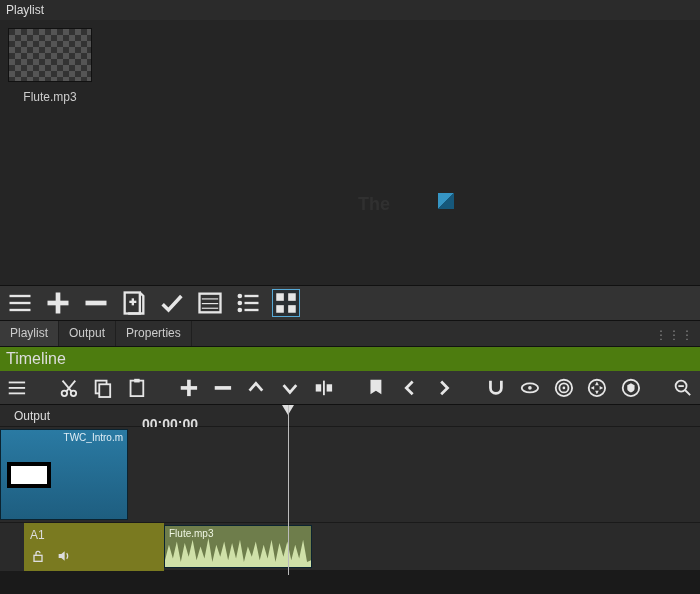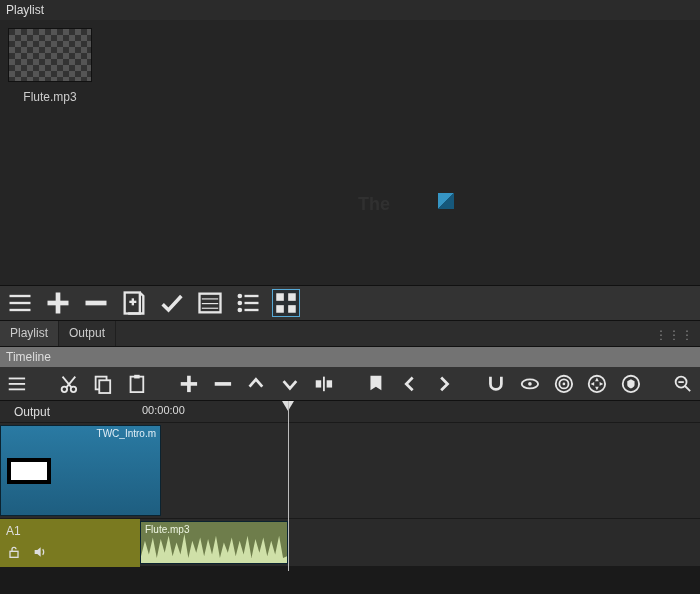--- a/index.html
+++ b/index.html
@@ -83,30 +83,30 @@
   }
   .tab {
     padding:5px 10px; font-size:12px; color:#ccc;
     border-right:1px solid #1f1f1f; cursor:pointer;
   }
   .tab.active { background:#3a3a3a; }
   .drag-dots {
     position:absolute; right:6px; top:7px; color:#888; letter-spacing:1px;
   }
   .timeline-header {
-    background:#737373; font-size:12px; color:#ddd; padding:3px 6px;
+    background:#4d7c0f; font-size:16px; color:#ddd; padding:3px 6px;
   }
   .tl-toolbar {
     height:34px; background:#333; display:flex; align-items:center; gap:12px; padding:0 6px;
     border-bottom:1px solid #111;
   }
   .tl-toolbar .sep { width:8px; }
   .timeline-body { background:#2a2a2a; }
   .ruler-time {
-    position:absolute; left:2px; top:3px; font-size:11px; color:#ddd;
+    position:absolute; left:2px; top:11px; font-size:14px; color:#ddd;font-weight:bold;
   }
   .playhead {
     position:absolute; left:148px; top:0; width:0; height:0;
     border-left:6px solid transparent; border-right:6px solid transparent;
     border-top:10px solid #ddd;
     transform: translateX(-6px);
   }
   .playhead-line {
     position:absolute; left:147px; top:0; width:1px; height:180px; background:#bbb;
   }
@@ -119,38 +119,38 @@
   .track-icons { display:flex; gap:10px; align-items:center; }
   .track-icons svg { width:16px; height:16px; fill:#ddd; }
   .track-head.output { min-height:20px; padding:3px 14px; }
   .track-head.a1 { background:#7a7a20; }
   .track-area { flex:1; position:relative; background:#2a2a2a; }
   .clip {
     position:absolute; top:2px; bottom:2px;
     border:1px solid #0b2330;
   }
   .clip.video {
-    left:0; width:161px; background:linear-gradient(#2a7aa3,#1e5e80);
+    left:0; width:128px; background:linear-gradient(#2a7aa3,#1e5e80);
     display:flex; align-items:center; justify-content:flex-start;
   }
   .clip.video .mini {
     width:44px; height:26px; background:#fff; border:4px solid #000; margin:6px;
   }
   .clip.video .lbl {
     position:absolute; top:2px; right:4px; font-size:10px; color:#e0eef6; white-space:nowrap;
   }
   .clip.audio {
     left:0; width:148px; background:#6e7d4b;
     display:flex; align-items:flex-end;
   }
   .clip.audio .lbl {
     position:absolute; top:2px; left:4px; font-size:10px; color:#eef5e2;
   }
   .track-row.v1 { height:96px; }
-  .track-row.a1 { height:48px; }
+  .track-row.a1 { height:48px;margin-left:24px; }
   .track-row.v1 .track-area { background:#2a2a2a; }
   .track-row.a1 .track-area { background:#2a2a2a; }
   .wave { width:100%; height:100%; }
 </style>
 </head>
 <body>
 
 <div class="panel-header">Playlist</div>
 <div class="playlist-area">
   <div class="thumb-row">
@@ -223,20 +223,21 @@
         <rect x="14" y="3" width="7" height="7"></rect>
         <rect x="3" y="14" width="7" height="7"></rect>
         <rect x="14" y="14" width="7" height="7"></rect>
       </svg>
     </div>
 </div>
 
 <div class="tabs">
   <div class="tab active">Playlist</div>
   <div class="tab">Output</div>
+  <div class="tab">Properties</div>
   <div class="drag-dots">⋮⋮⋮</div>
 </div>
 
 <div class="timeline-header">Timeline</div>
 
 <div class="tl-toolbar">
   <div class="icon">
       <svg viewBox="0 0 24 24">
         <rect x="3" y="5" width="18" height="2"></rect>
         <rect x="3" y="11" width="18" height="2"></rect>

